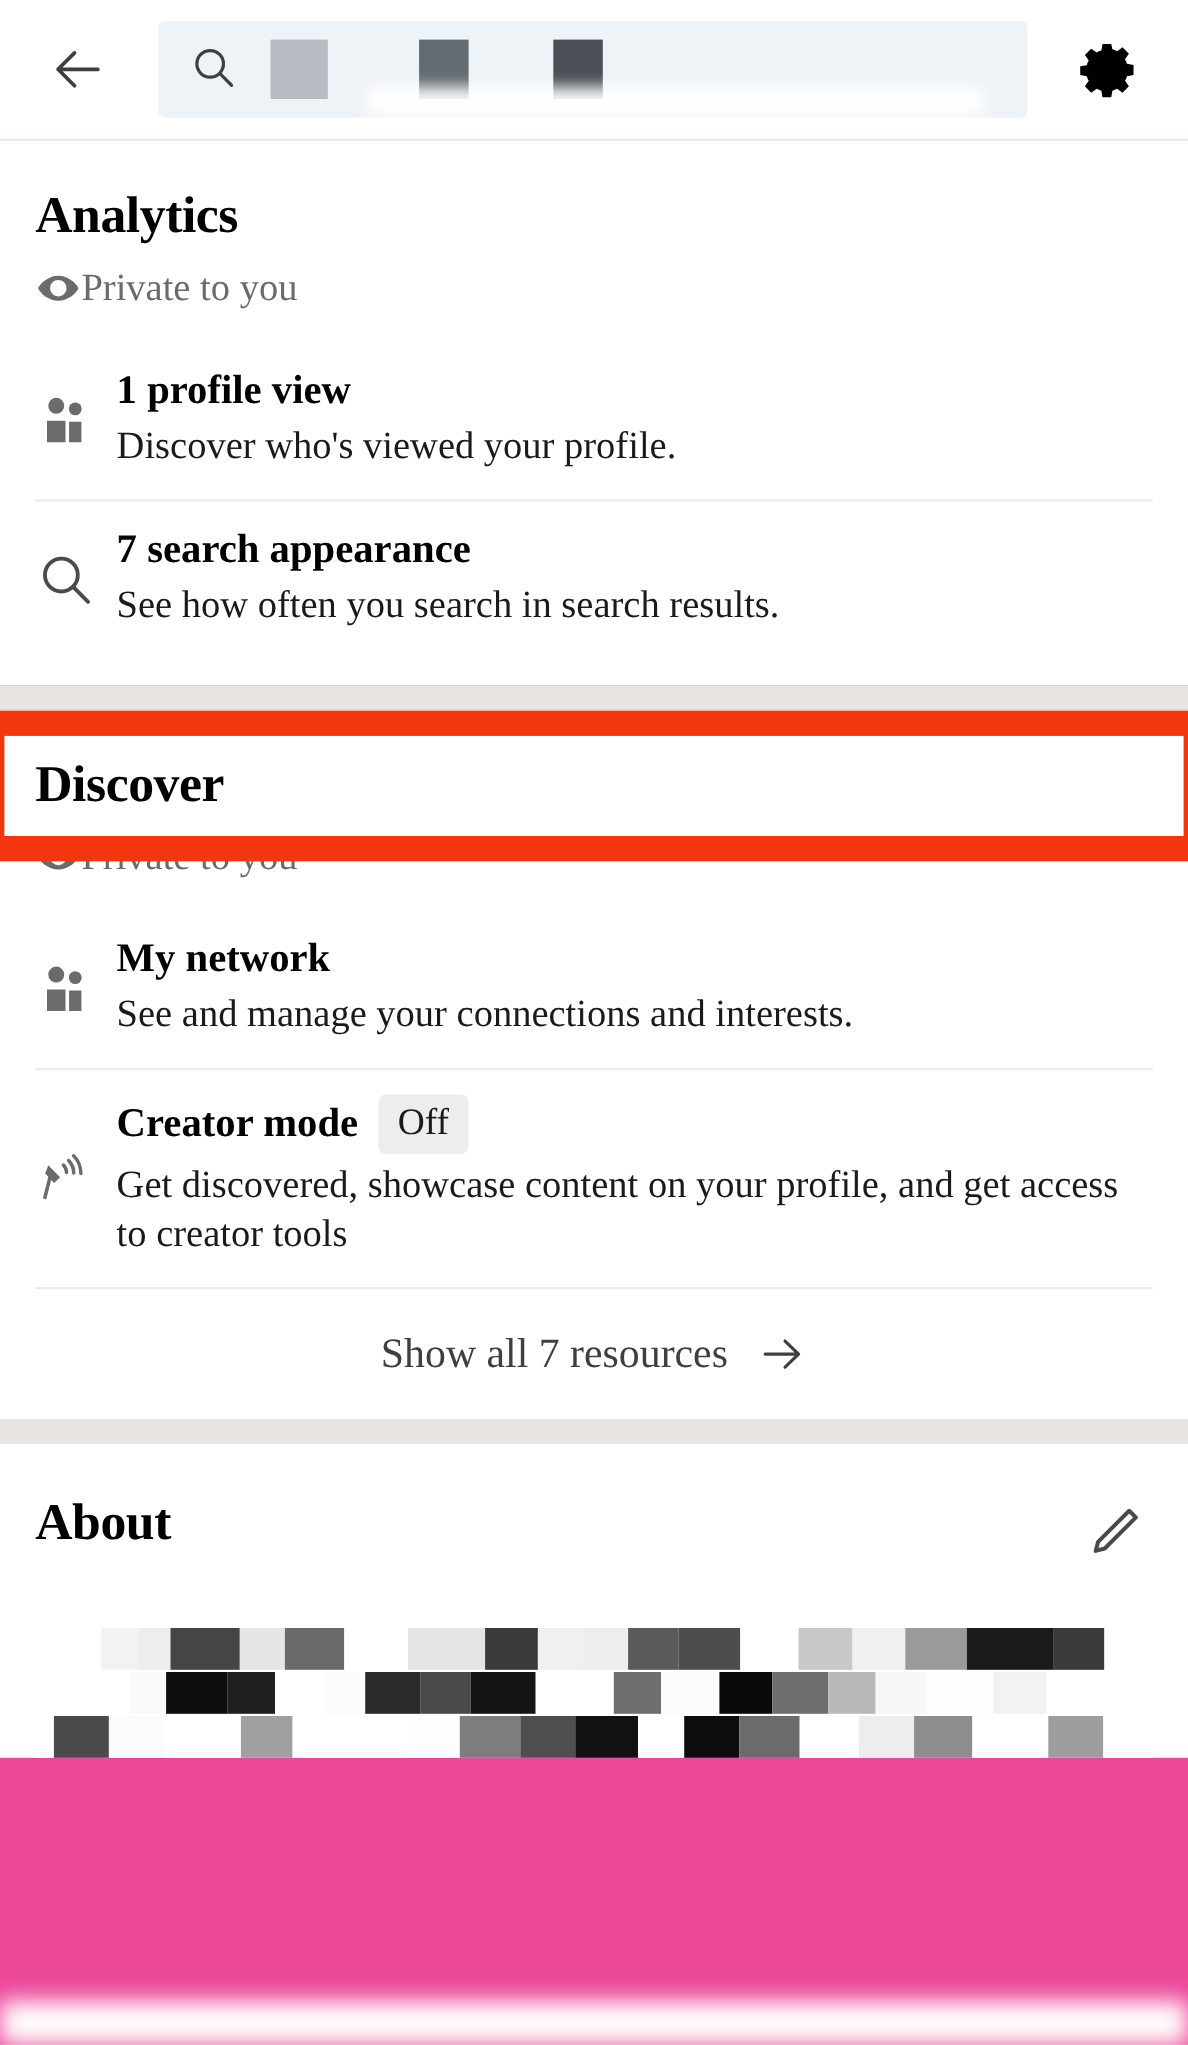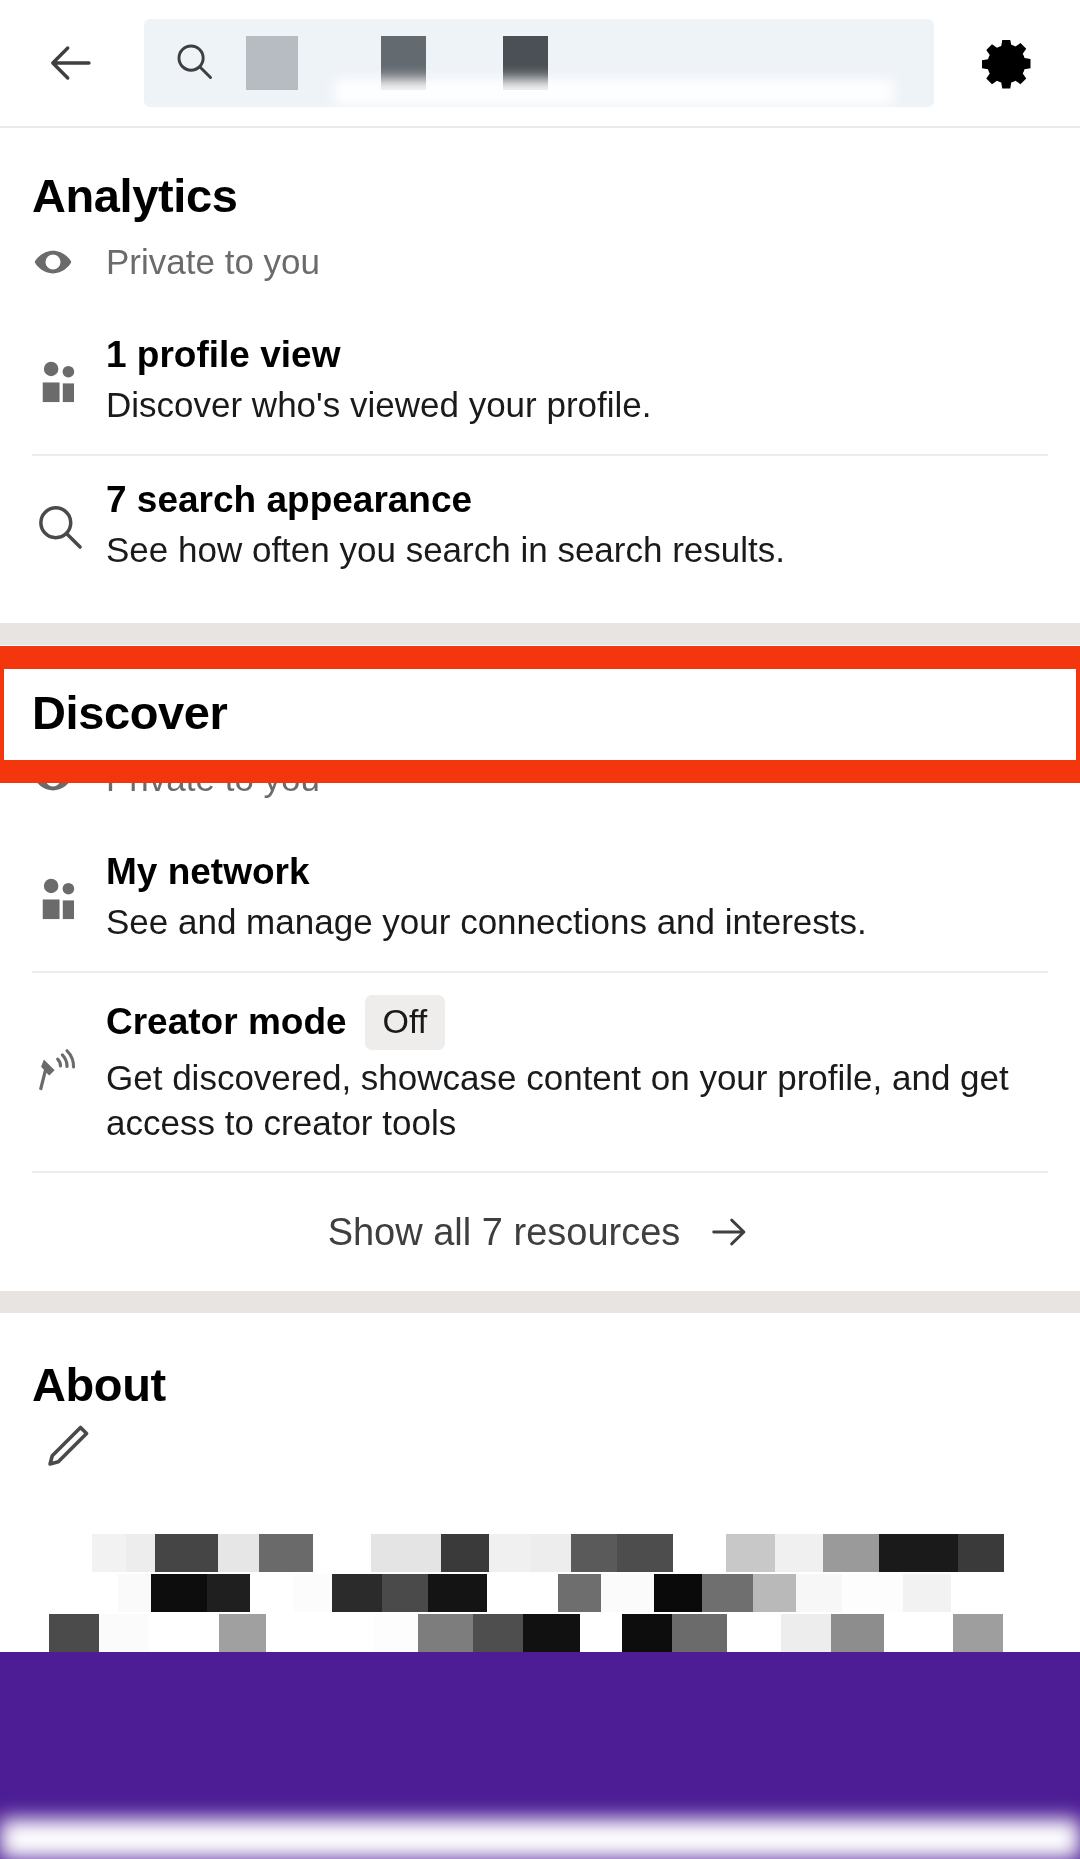--- a/index.html
+++ b/index.html
@@ -8,22 +8,23 @@
     width: 1080px;
     height: 1859px;
     background: #ffffff;
     font-family: "Liberation Sans", sans-serif;
     -webkit-font-smoothing: antialiased;
   }
   .screen {
     position: relative;
     width: 1080px;
     height: 1859px;
-    background: #4c1d95;
+    background: #ec4899;
     overflow: hidden;
+    font-family: Liberation Serif, serif;
   }
 
   
   .topbar {
     position: relative;
     height: 128px;
     background: #ffffff;
     display: flex;
     align-items: center;
     padding: 0 34px;
@@ -81,21 +82,21 @@
   .section-title {
     font-size: 47px;
     font-weight: bold;
     color: #000000;
     letter-spacing: -0.4px;
     line-height: 1.12;
   }
   .privacy-row {
     display: flex;
     align-items: center;
-    gap: 32px;
+    gap: 0;
     margin-top: 16px;
     height: 46px;
   }
   .privacy-text {
     font-size: 35px;
     color: #6b6b6b;
   }
 
   .band {
     height: 22px;
@@ -151,21 +152,20 @@
     cursor: pointer;
   }
   .show-all-label { font-size: 38px; color: #3f3f3f; }
 
   
   .about-head {
     display: flex;
     align-items: flex-start;
     justify-content: space-between;
     padding-top: 46px;
-    flex-direction: column;
   }
   .edit-btn {
     width: 70px; height: 70px;
     display: flex; align-items: center; justify-content: center;
     cursor: pointer;
   }
   .about-body { margin-top: 52px; }
   .pix-line {
     display: flex;
     height: 38px;

